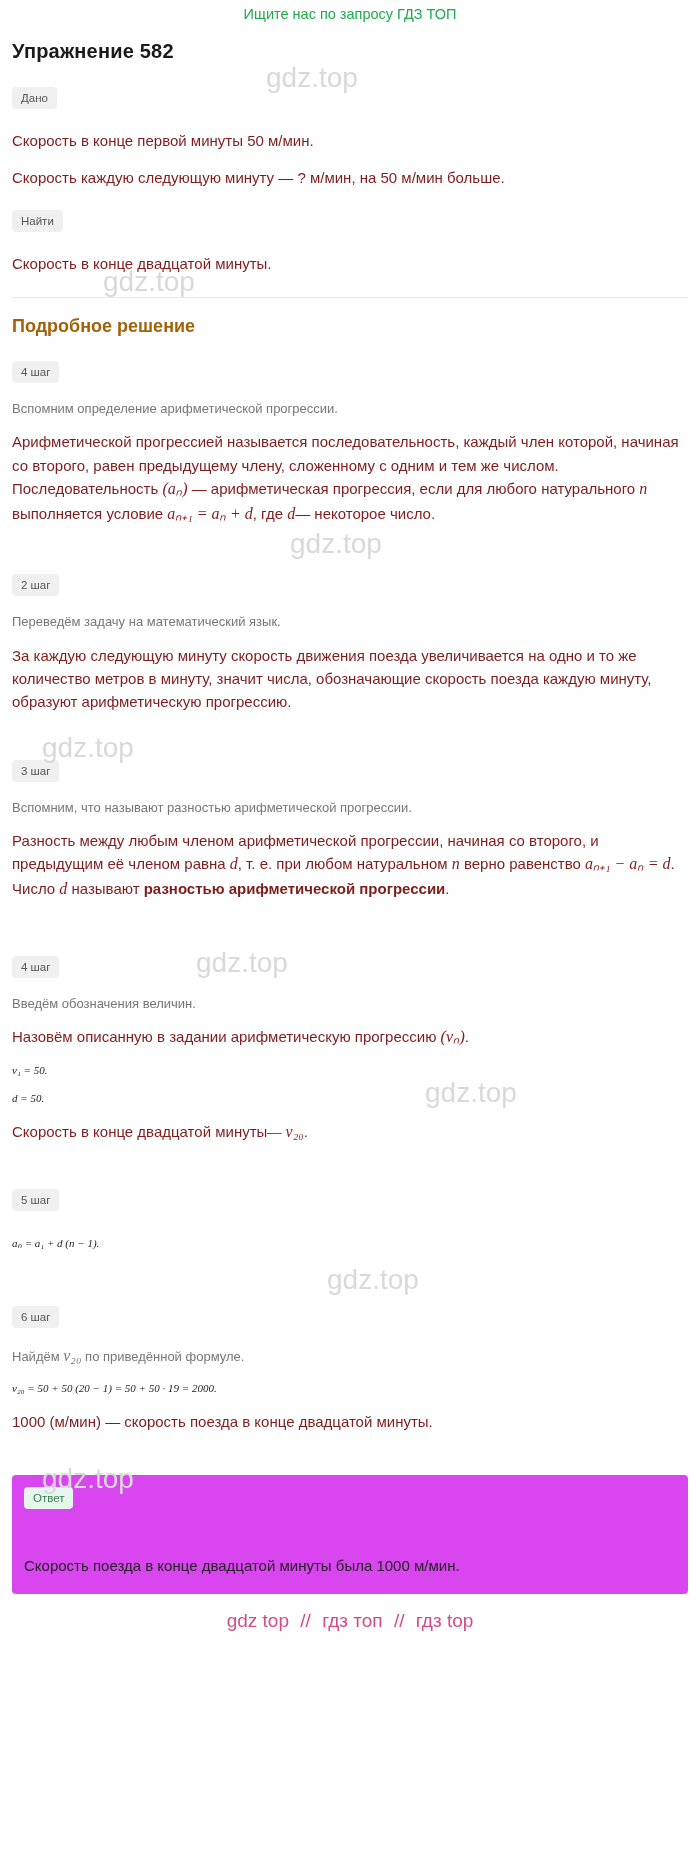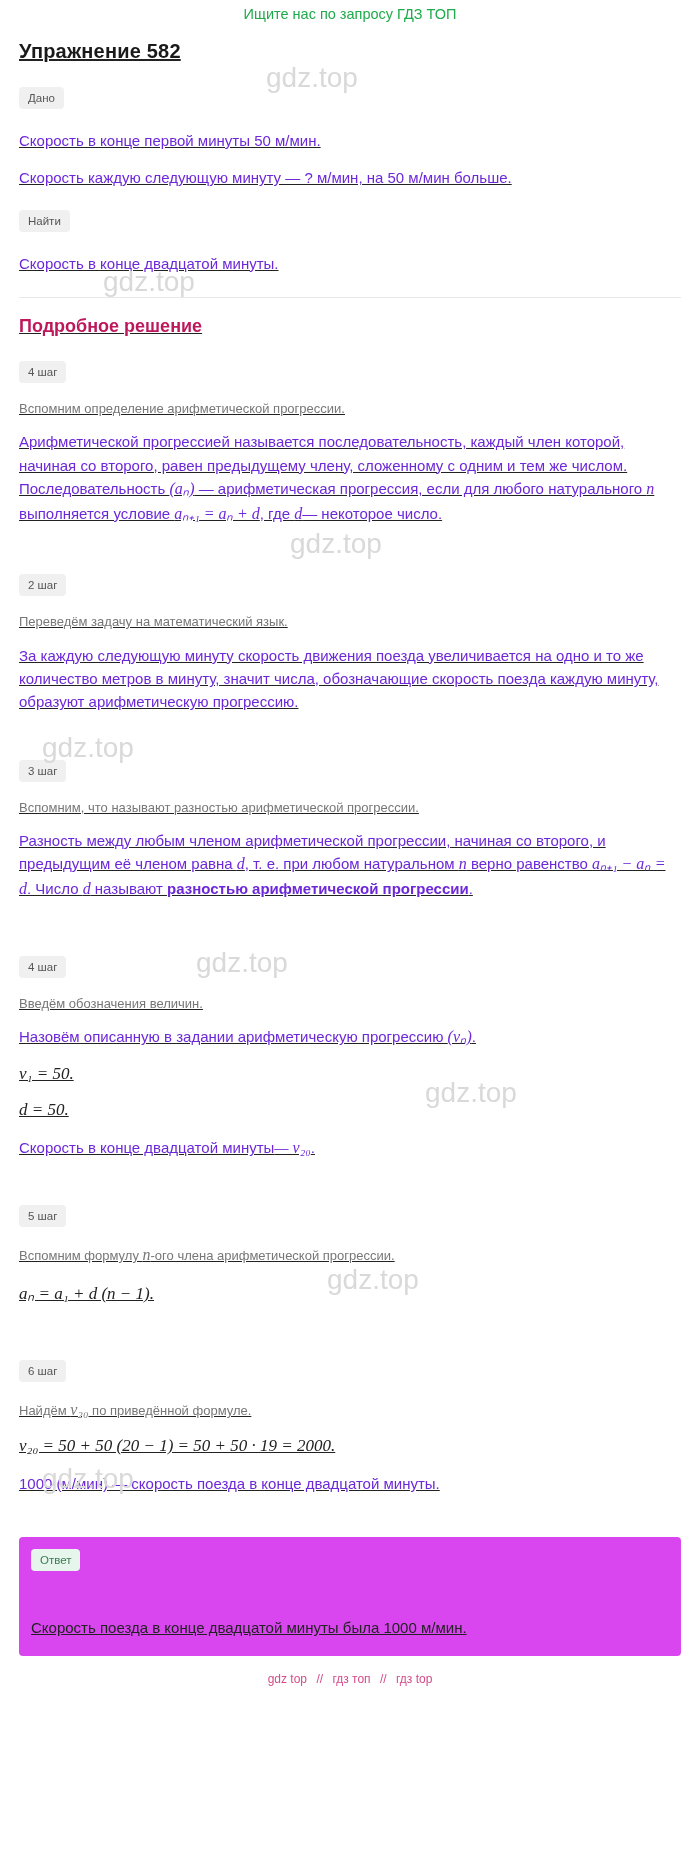--- a/index.html
+++ b/index.html
@@ -21,22 +21,21 @@
     padding: 0 0 10px 0;
   }
   .top-banner {
     text-align: center;
     padding: 6px 0 4px 0;
     font-size: 14.5px;
     color: #1faa4b;
     font-weight: 400;
   }
   .content {
-    padding: 0 19px;
-    text-decoration: underline;
+    padding: 0 12px;
   }
   h1.title {
     font-size: 20px;
     font-weight: bold;
     margin: 14px 0 18px 0;
     color: #1a1a1a;
     letter-spacing: 0.2px;
   }
   .chip {
     display: inline-block;
@@ -48,68 +47,68 @@
     margin: 6px 16px 10px 0;
   }
   .chip.answer {
     background: #e6f6ec;
     color: #3a7a52;
   }
   p.text {
     font-size: 15px;
     line-height: 1.55;
     margin: 10px 0 14px 0;
-    color: #6d28d9;
+    color: #7f1d1d;
   }
   p.small {
     font-size: 13px;
     color: #777777;
     margin: 6px 0 12px 0;
     line-height: 1.5;
   }
   .divider {
     border: none;
     border-top: 1px solid #e8e8e8;
     margin: 22px 0 18px 0;
   }
   h2.subtitle {
     font-size: 18px;
     font-weight: bold;
     margin: 16px 0 18px 0;
-    color: #be185d;
+    color: #a16207;
   }
   .math {
     font-family: "Liberation Serif", serif;
     font-style: italic;
     font-size: 16px;
   }
   .mathline {
     font-family: "Liberation Serif", serif;
-    font-size: 17px;
+    font-size: 11px;
     font-style: italic;
     margin: 14px 0 16px 0;
   }
   .bold {
     font-weight: bold;
   }
   .answer-box {
     background: #d946ef;
     border-radius: 4px;
     padding: 2px 12px 14px 12px;
     margin-top: 6px;
   }
   .answer-box .chip { margin-top: 10px; }
   .answer-text {
     font-size: 15px;
     line-height: 1.5;
     margin: 8px 0 2px 0;
   }
   .footer {
     text-align: center;
-    font-size: 12px;
+    font-size: 19px;
     color: #d44b8b;
     padding: 16px 0 10px 0;
   }
   .footer span { margin: 0 3px; }
   .footer .sep { color: #d44b8b; }
   
   .wm {
     position: absolute;
     font-family: "Liberation Sans", sans-serif;
     font-size: 27px;
@@ -179,23 +178,20 @@
     <div class="mathline">v₁ = 50.</div>
     <div class="mathline">d = 50.</div>
     <p class="text">
       <span>Скорость в конце двадцатой минуты</span><span class="math">— v₂₀</span><span>.</span>
     </p>
 
     <div style="height:24px"></div>
 
     
     <span class="chip">5 шаг</span>
-    <p class="small">
-      <span>Вспомним формулу </span><span class="math">n</span><span>-ого члена арифметической прогрессии.</span>
-    </p>
     <div class="mathline">aₙ = a₁ + d (n − 1).</div>
 
     <div style="height:34px"></div>
 
     
     <span class="chip">6 шаг</span>
     <p class="small">
       <span>Найдём </span><span class="math">v₂₀</span><span> по приведённой формуле.</span>
     </p>
     <div class="mathline">v₂₀ = 50 + 50 (20 − 1) = 50 + 50 · 19 = 2000.</div>

